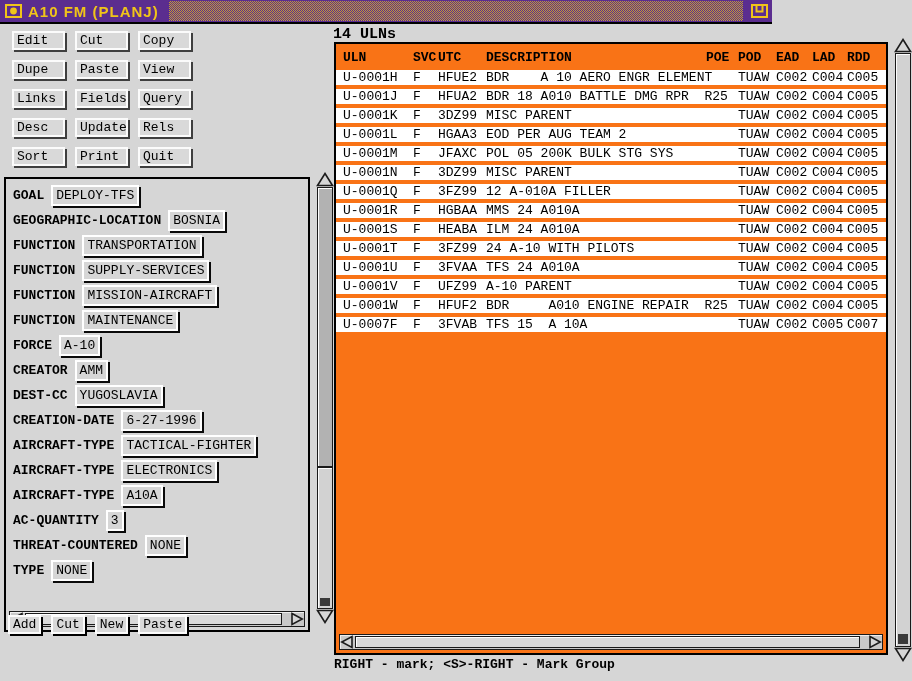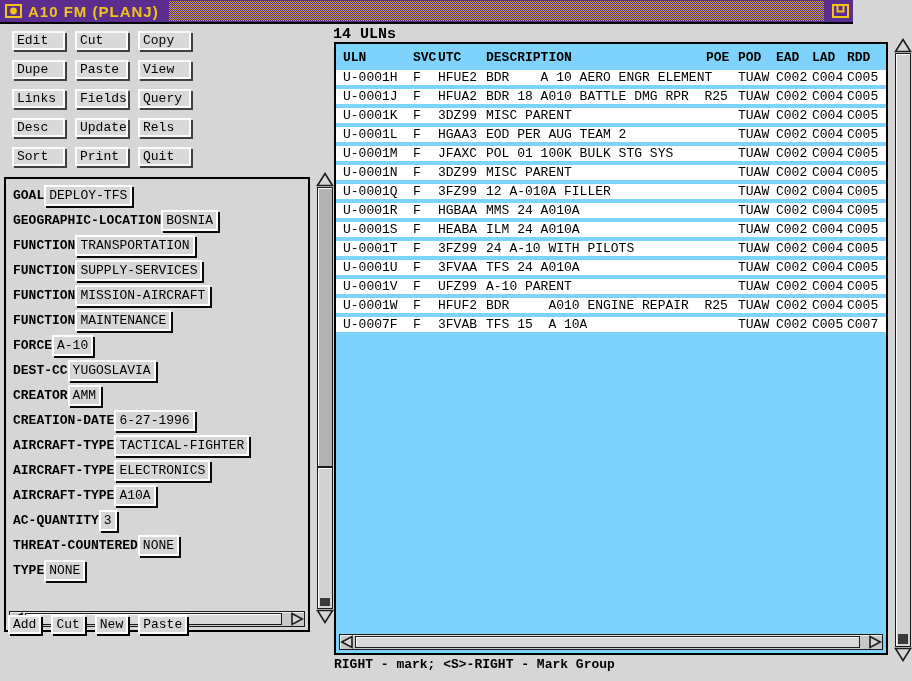--- a/index.html
+++ b/index.html
@@ -3,21 +3,21 @@
 <meta charset="utf-8">
 <style>
   * { box-sizing: border-box; }
   html,body { margin:0; padding:0; background:#9a9a9a; }
   .window {
     position:relative; width:912px; height:681px; background:#d6d6d6;
     font-family:"Liberation Mono", monospace; color:#000; overflow:hidden;
   }
   
   .titlebar {
-    position:absolute; left:0; top:0; width:853px; height:24px;
+    position:absolute; left:0; top:0; width:772px; height:24px;
     background:#5b2d8f; border-bottom:2px solid #000;
     display:flex; align-items:center;
   }
   .tb-icon { display:flex; align-items:center; margin:0 4px 0 5px; cursor:pointer; }
   .tb-icon.right { margin:0 4px 0 8px; }
   .tb-title {
     color:#f0c419; font-family:"Liberation Sans", sans-serif;
     font-weight:bold; font-size:15px; letter-spacing:1px;
     padding:0 10px 0 2px; white-space:nowrap;
   }
@@ -44,21 +44,21 @@
   .form-actions { position:absolute; left:8px; top:615px; display:flex; gap:10px; }
   
   .form-panel {
     position:absolute; left:4px; top:177px; width:306px; height:455px;
     border:2px solid #000; background:#d6d6d6;
   }
   .form-fields { position:absolute; left:0; right:0; top:4px; }
   .field-row { height:25px; display:flex; align-items:center; padding-left:7px; }
   .field-label { font-weight:bold; font-size:13px; white-space:pre; }
   .value-box {
-    font-size:13px; line-height:15px; padding:1px 3px;
+    margin-left:7px; font-size:13px; line-height:15px; padding:1px 3px;
     background:#d6d6d6; border:2px solid #fff; box-shadow:2px 2px 0 #0a0a0a;
     white-space:pre; cursor:pointer;
   }
   
   .hscroll {
     position:absolute; left:3px; right:3px; bottom:3px; height:16px;
     border:1px solid #1a1a1a; background:#c8c8c8;
     box-shadow:inset 1px 1px 0 #efefef;
     display:flex; align-items:center;
   }
@@ -79,21 +79,21 @@
   }
   .vs-track {
     width:16px; flex:1; position:relative; background:#d2d2d2;
     border:1px solid #1a1a1a; box-shadow:inset 1px 1px 0 #fdfdfd;
   }
   .vs-tick { position:absolute; left:2px; right:2px; bottom:2px; height:8px; background:#3a3a3a; }
   
   .uln-count { position:absolute; left:333px; top:26px; font-weight:bold; font-size:15px; }
   .table-panel {
     position:absolute; left:334px; top:42px; width:554px; height:613px;
-    border:2px solid #000; background:#7dd3fc; overflow:hidden;
+    border:2px solid #000; background:#f97316; overflow:hidden;
   }
   .trow {
     display:grid;
     grid-template-columns:70px 25px 48px 220px 32px 38px 36px 35px 1fr;
     padding-left:7px; font-size:13px;
   }
   .thead { margin-top:6px; height:16px; line-height:16px; margin-bottom:4px; }
   .thead .cell { font-weight:bold; }
   .trow.tdata { background:#fff; height:15px; line-height:15px; margin-bottom:4px; cursor:pointer; }
   .cell { white-space:pre; }
@@ -163,26 +163,26 @@
         </div>
         <div class="field-row">
           <span class="field-label">FUNCTION</span>
           <span class="value-box">MAINTENANCE</span>
         </div>
         <div class="field-row">
           <span class="field-label">FORCE</span>
           <span class="value-box">A-10</span>
         </div>
         <div class="field-row">
+          <span class="field-label">CREATOR</span>
+          <span class="value-box">AMM</span>
+        </div>
+        <div class="field-row">
           <span class="field-label">DEST-CC</span>
           <span class="value-box">YUGOSLAVIA</span>
-        </div>
-        <div class="field-row">
-          <span class="field-label">CREATOR</span>
-          <span class="value-box">AMM</span>
         </div>
         <div class="field-row">
           <span class="field-label">CREATION-DATE</span>
           <span class="value-box">6-27-1996</span>
         </div>
         <div class="field-row">
           <span class="field-label">AIRCRAFT-TYPE</span>
           <span class="value-box">TACTICAL-FIGHTER</span>
         </div>
         <div class="field-row">
@@ -294,21 +294,21 @@
           <span class="cell"></span>
           <span class="cell">TUAW</span>
           <span class="cell">C002</span>
           <span class="cell">C004</span>
           <span class="cell">C005</span>
         </div>
         <div class="trow tdata">
           <span class="cell">U-0001M</span>
           <span class="cell">F</span>
           <span class="cell">JFAXC</span>
-          <span class="cell">POL 01 100K BULK STG SYS</span>
+          <span class="cell">POL 05 200K BULK STG SYS</span>
           <span class="cell"></span>
           <span class="cell">TUAW</span>
           <span class="cell">C002</span>
           <span class="cell">C004</span>
           <span class="cell">C005</span>
         </div>
         <div class="trow tdata">
           <span class="cell">U-0001N</span>
           <span class="cell">F</span>
           <span class="cell">3DZ99</span>

